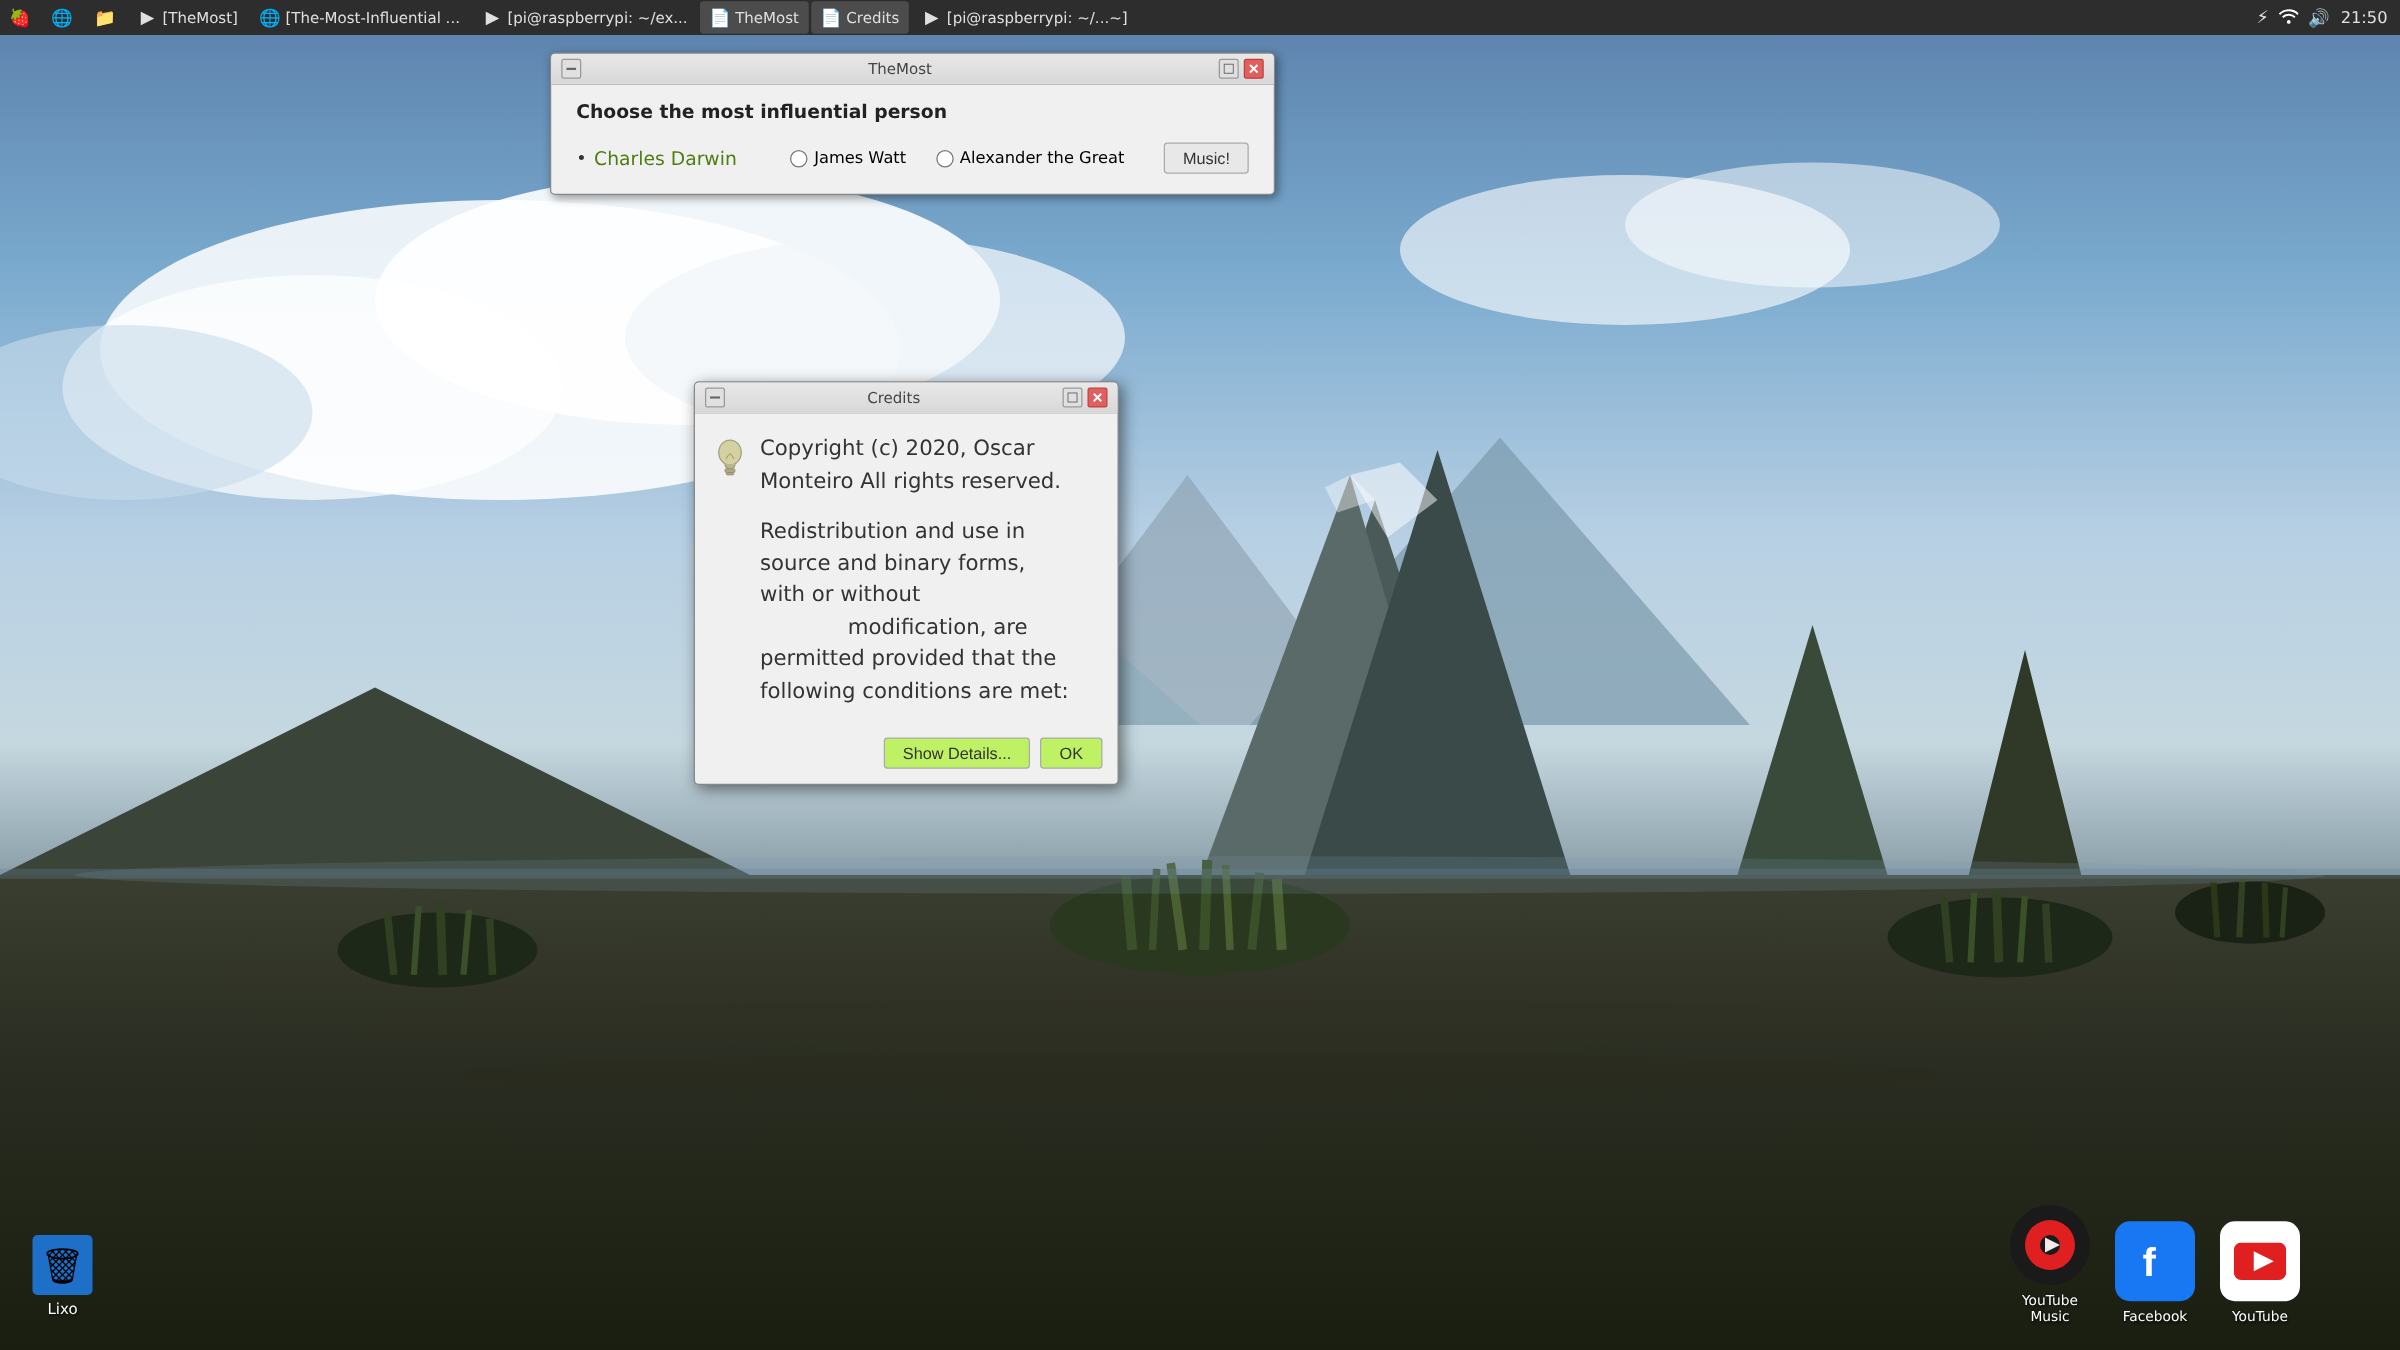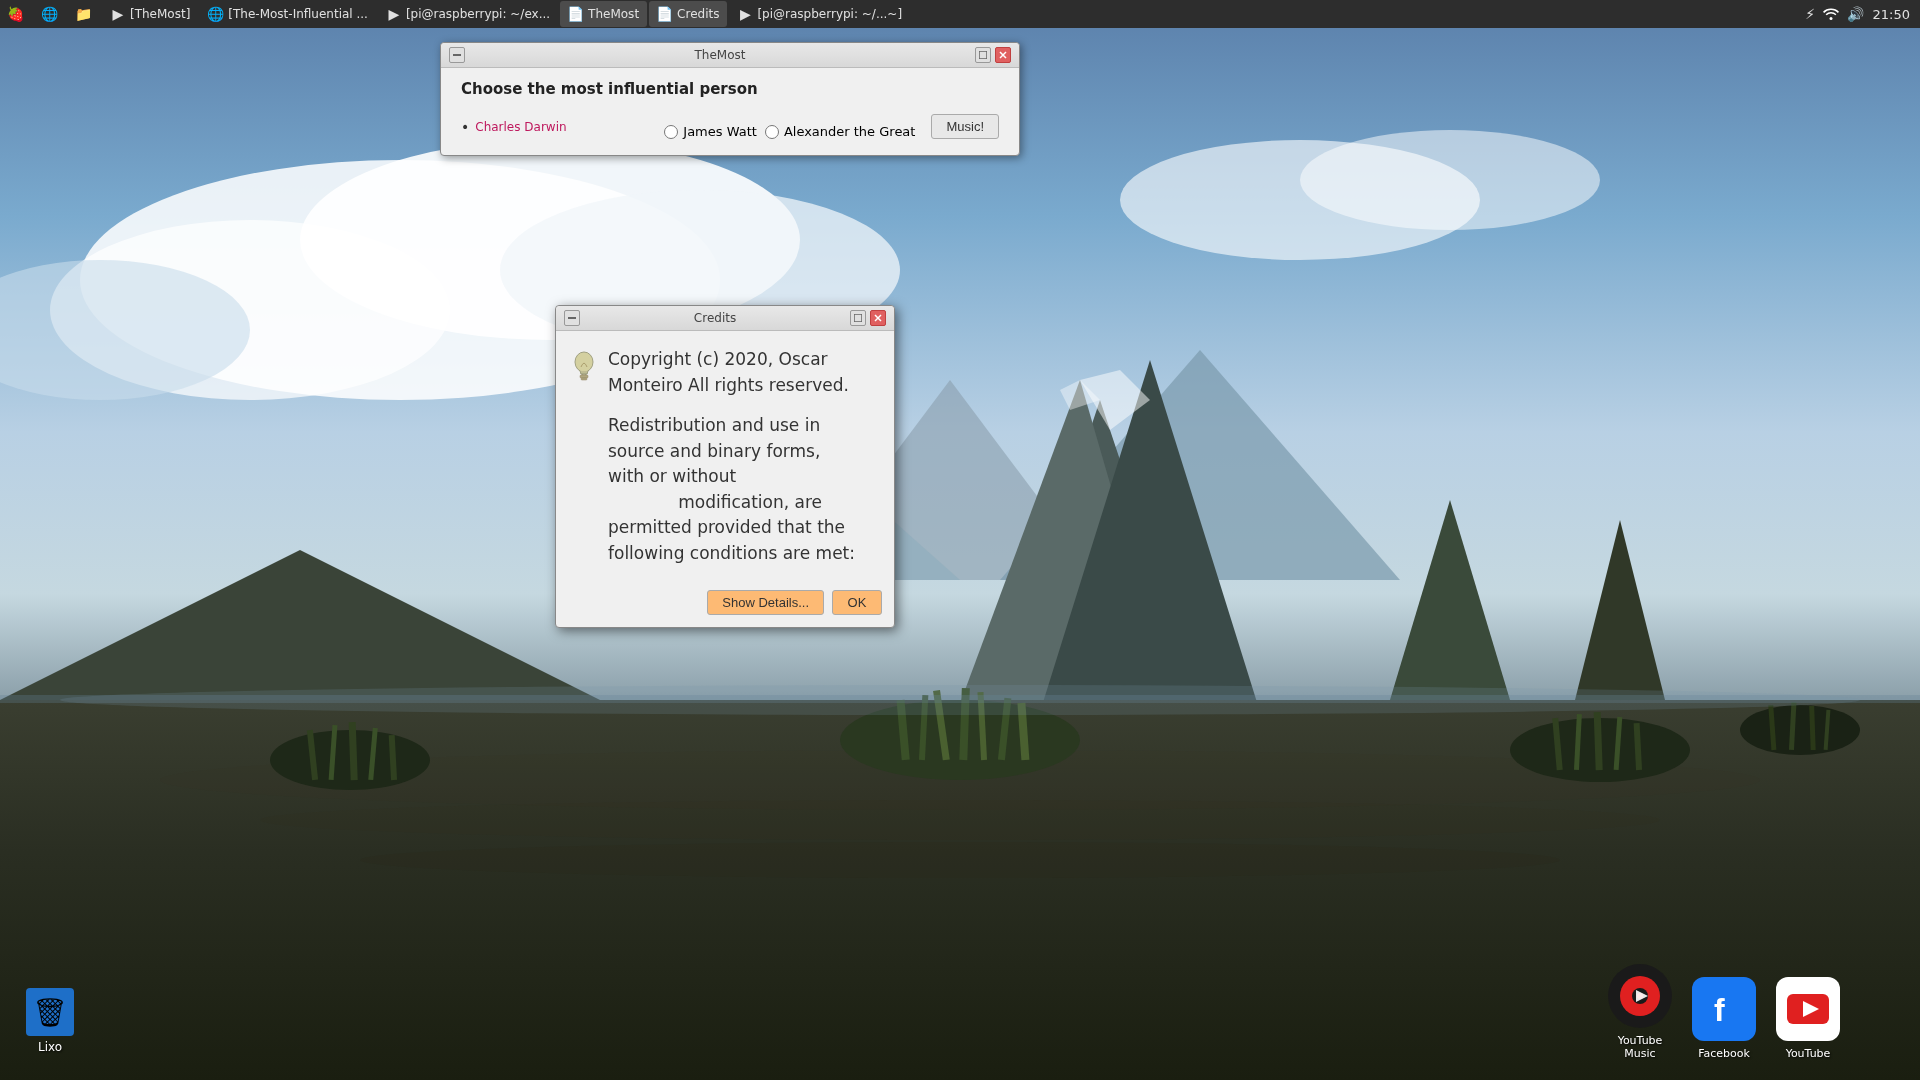--- a/index.html
+++ b/index.html
@@ -211,28 +211,28 @@
       align-items: center;
       gap: 6px;
     }
 
     .bullet-dot {
       color: #333;
       font-size: 14px;
     }
 
     .choice-label {
-      font-size: 12px;
-      color: #be185d;
+      font-size: 15px;
+      color: #4d7c0f;
     }
 
     .radio-group {
       display: flex;
-      align-items: flex-end;
-      gap: 8px;
+      align-items: center;
+      gap: 24px;
       margin-left: auto;
     }
 
     .radio-option {
       display: flex;
       align-items: center;
       gap: 5px;
       cursor: pointer;
     }
 
@@ -310,21 +310,21 @@
 
     .credits-footer {
       display: flex;
       justify-content: flex-end;
       gap: 8px;
       padding: 8px 12px 12px;
     }
 
     .credits-btn {
       padding: 4px 14px;
-      background: #fdba74;
+      background: #bef264;
       border: 1px solid #aaa;
       border-radius: 3px;
       cursor: pointer;
       font-size: 13px;
       color: #333;
       min-width: 60px;
       text-align: center;
     }
 
     .credits-btn.ok {

